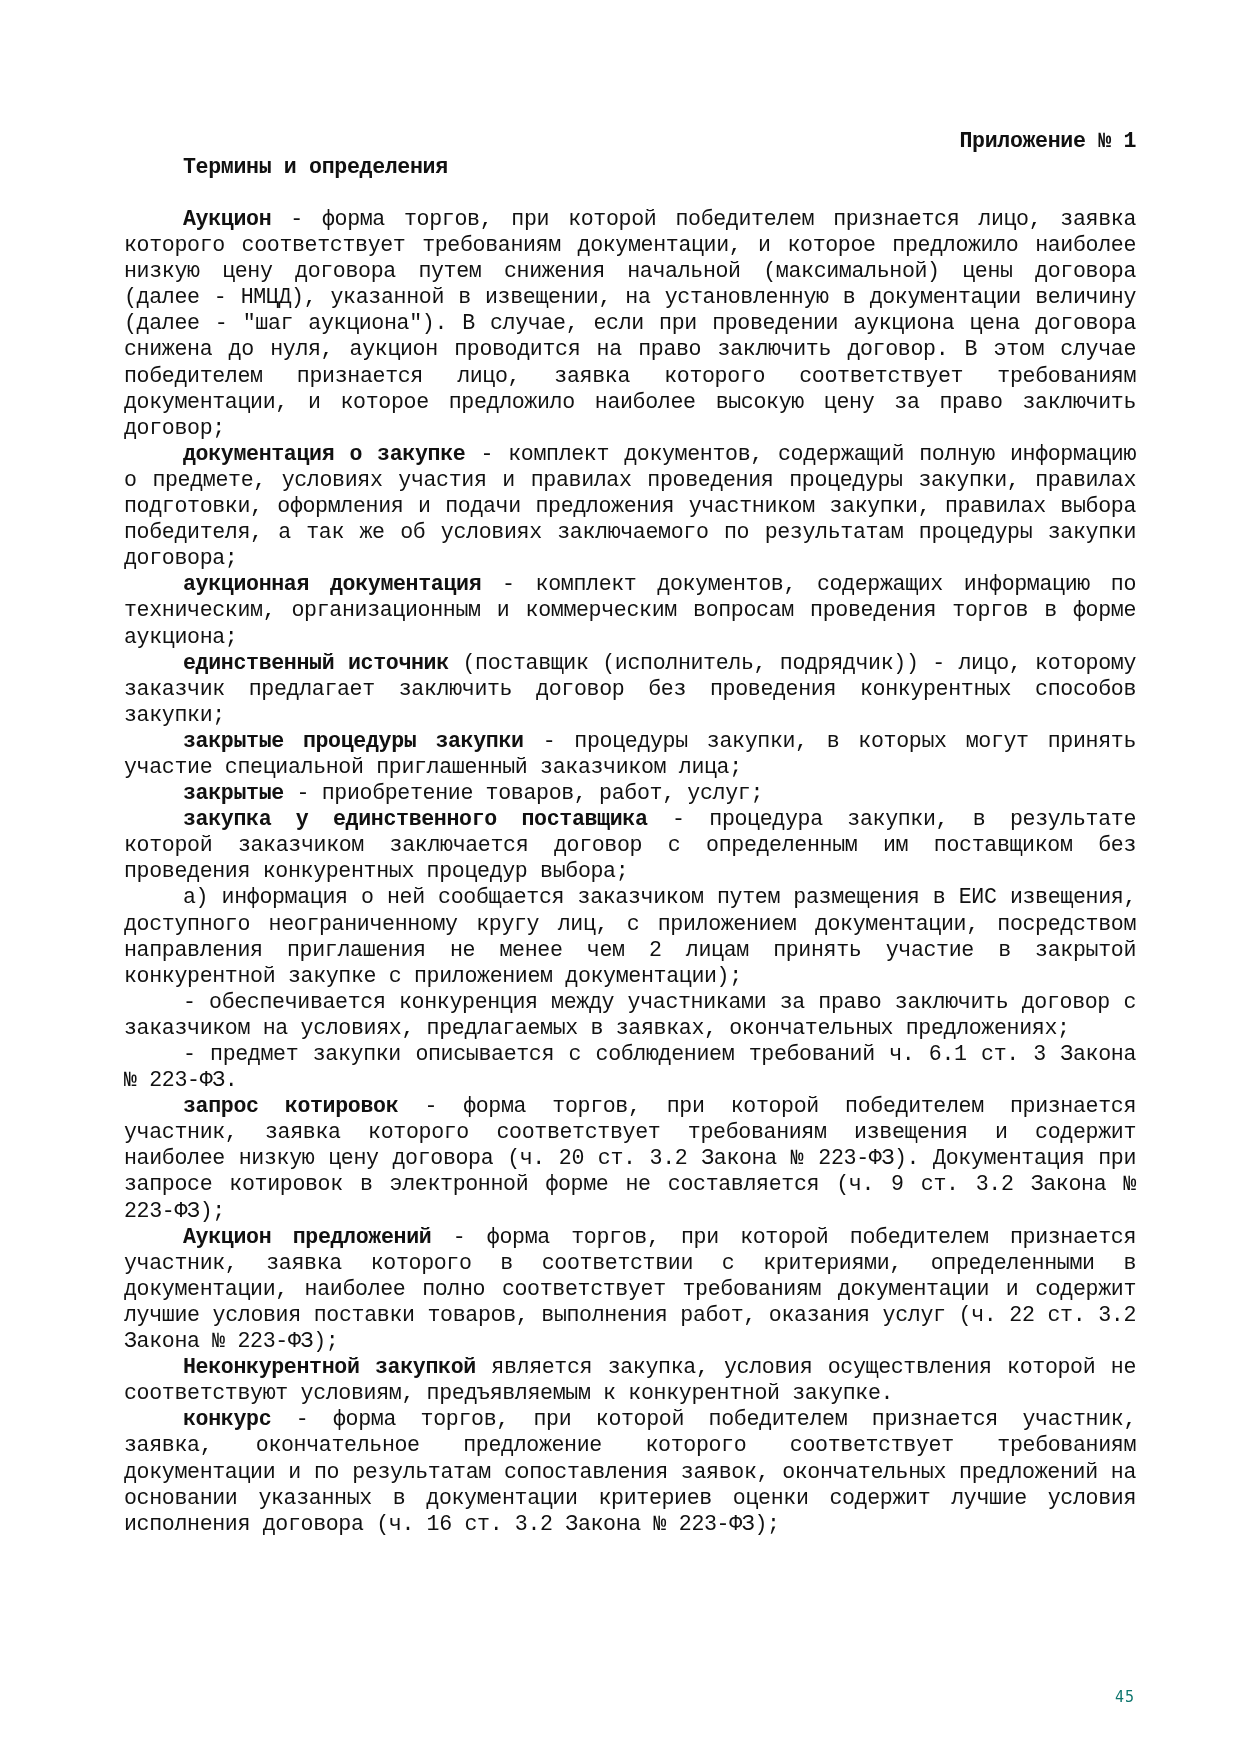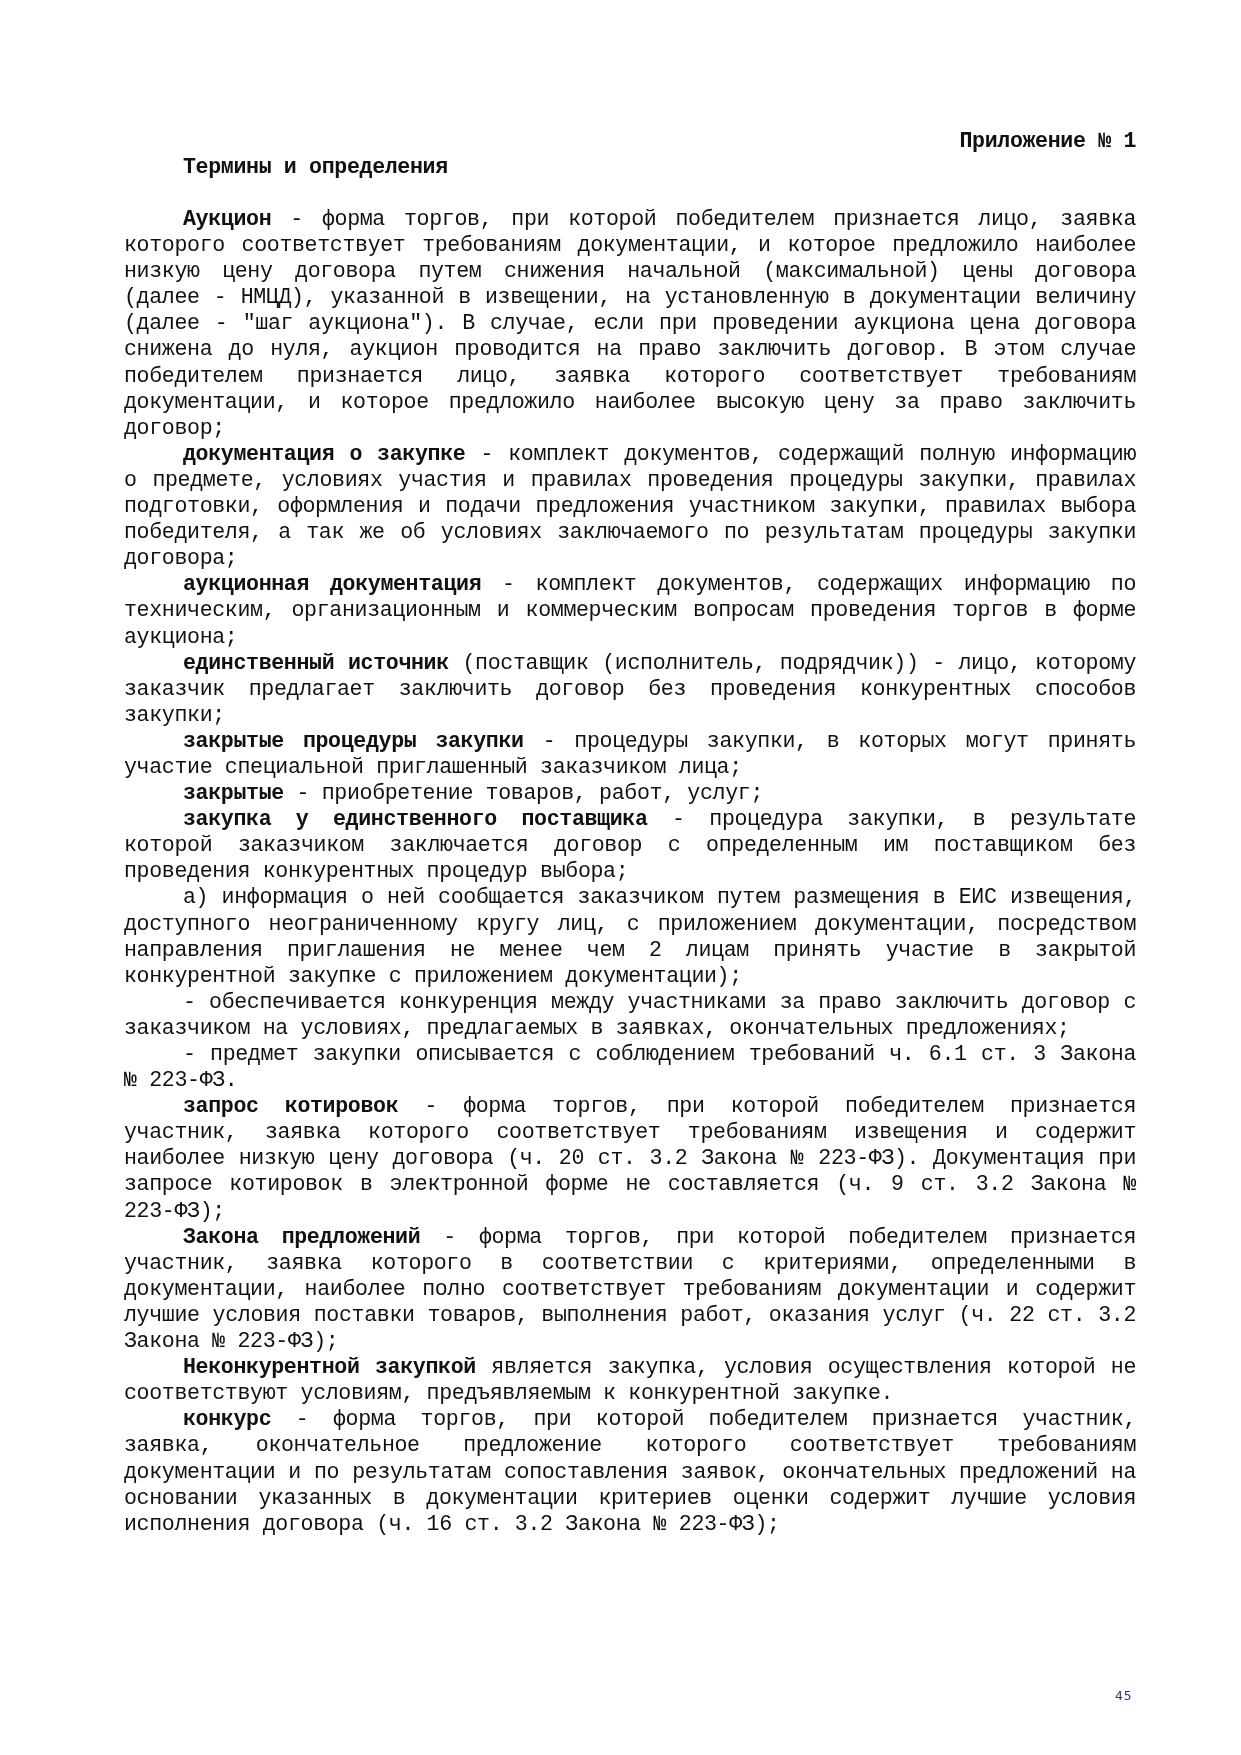--- a/index.html
+++ b/index.html
@@ -15,21 +15,21 @@
       text-align: right; font-weight: bold; font-size: 21.6px; height: 26px;
     }
     .heading {
       font-weight: bold; padding-left: 59px; margin-top: 0px; height: 26px;
     }
     .spacer { height: 26px; }
     .para { text-align: justify; text-indent: 59px; margin: 0; }
     .term { font-weight: bold; }
     .page-number {
       position: absolute; left: 1115px; top: 1688px;
-      font-family: "DejaVu Sans Mono", monospace; font-size: 13px; color: #4c1d95;
+      font-family: "DejaVu Sans Mono", monospace; font-size: 15px; color: #0f766e;
       letter-spacing: 1px;
     }
   </style>
 </head>
 <body>
 
 <div class="page">
   <div class="appendix">Приложение № 1</div>
   <div class="heading">Термины и определения</div>
   <div class="spacer"></div>
@@ -38,18 +38,18 @@
   <p class="para"><span class="term">документация о закупке</span><span> - комплект документов, содержащий полную информацию о предмете, условиях участия и правилах проведения процедуры закупки, правилах подготовки, оформления и подачи предложения участником закупки, правилах выбора победителя, а так же об условиях заключаемого по результатам процедуры закупки договора;</span></p>
   <p class="para"><span class="term">аукционная документация</span><span> - комплект документов, содержащих информацию по техническим, организационным и коммерческим вопросам проведения торгов в форме аукциона;</span></p>
   <p class="para"><span class="term">единственный источник</span><span> (поставщик (исполнитель, подрядчик)) - лицо, которому заказчик предлагает заключить договор без проведения конкурентных способов закупки;</span></p>
   <p class="para"><span class="term">закрытые процедуры закупки</span><span> - процедуры закупки, в которых могут принять участие специальной приглашенный заказчиком лица;</span></p>
   <p class="para"><span class="term">закрытые</span><span> - приобретение товаров, работ, услуг;</span></p>
   <p class="para"><span class="term">закупка у единственного поставщика</span><span> - процедура закупки, в результате которой заказчиком заключается договор с определенным им поставщиком без проведения конкурентных процедур выбора;</span></p>
   <p class="para"><span class="term"></span><span>а) информация о ней сообщается заказчиком путем размещения в ЕИС извещения, доступного неограниченному кругу лиц, с приложением документации, посредством направления приглашения не менее чем 2 лицам принять участие в закрытой конкурентной закупке с приложением документации);</span></p>
   <p class="para"><span class="term"></span><span>- обеспечивается конкуренция между участниками за право заключить договор с заказчиком на условиях, предлагаемых в заявках, окончательных предложениях;</span></p>
   <p class="para"><span class="term"></span><span>- предмет закупки описывается с соблюдением требований ч. 6.1 ст. 3 Закона № 223-ФЗ.</span></p>
   <p class="para"><span class="term">запрос котировок</span><span> - форма торгов, при которой победителем признается участник, заявка которого соответствует требованиям извещения и содержит наиболее низкую цену договора (ч. 20 ст. 3.2 Закона № 223-ФЗ). Документация при запросе котировок в электронной форме не составляется (ч. 9 ст. 3.2 Закона № 223-ФЗ);</span></p>
-  <p class="para"><span class="term">Закона предложений</span><span> - форма торгов, при которой победителем признается участник, заявка которого в соответствии с критериями, определенными в документации, наиболее полно соответствует требованиям документации и содержит лучшие условия поставки товаров, выполнения работ, оказания услуг (ч. 22 ст. 3.2 Закона № 223-ФЗ);</span></p>
+  <p class="para"><span class="term">Аукцион предложений</span><span> - форма торгов, при которой победителем признается участник, заявка которого в соответствии с критериями, определенными в документации, наиболее полно соответствует требованиям документации и содержит лучшие условия поставки товаров, выполнения работ, оказания услуг (ч. 22 ст. 3.2 Закона № 223-ФЗ);</span></p>
   <p class="para"><span class="term">Неконкурентной закупкой</span><span> является закупка, условия осуществления которой не соответствуют условиям, предъявляемым к конкурентной закупке.</span></p>
   <p class="para"><span class="term">конкурс</span><span> - форма торгов, при которой победителем признается участник, заявка, окончательное предложение которого соответствует требованиям документации и по результатам сопоставления заявок, окончательных предложений на основании указанных в документации критериев оценки содержит лучшие условия исполнения договора (ч. 16 ст. 3.2 Закона № 223-ФЗ);</span></p>
 </div>
 
 <div class="page-number">45</div>
 
 </body></html>

